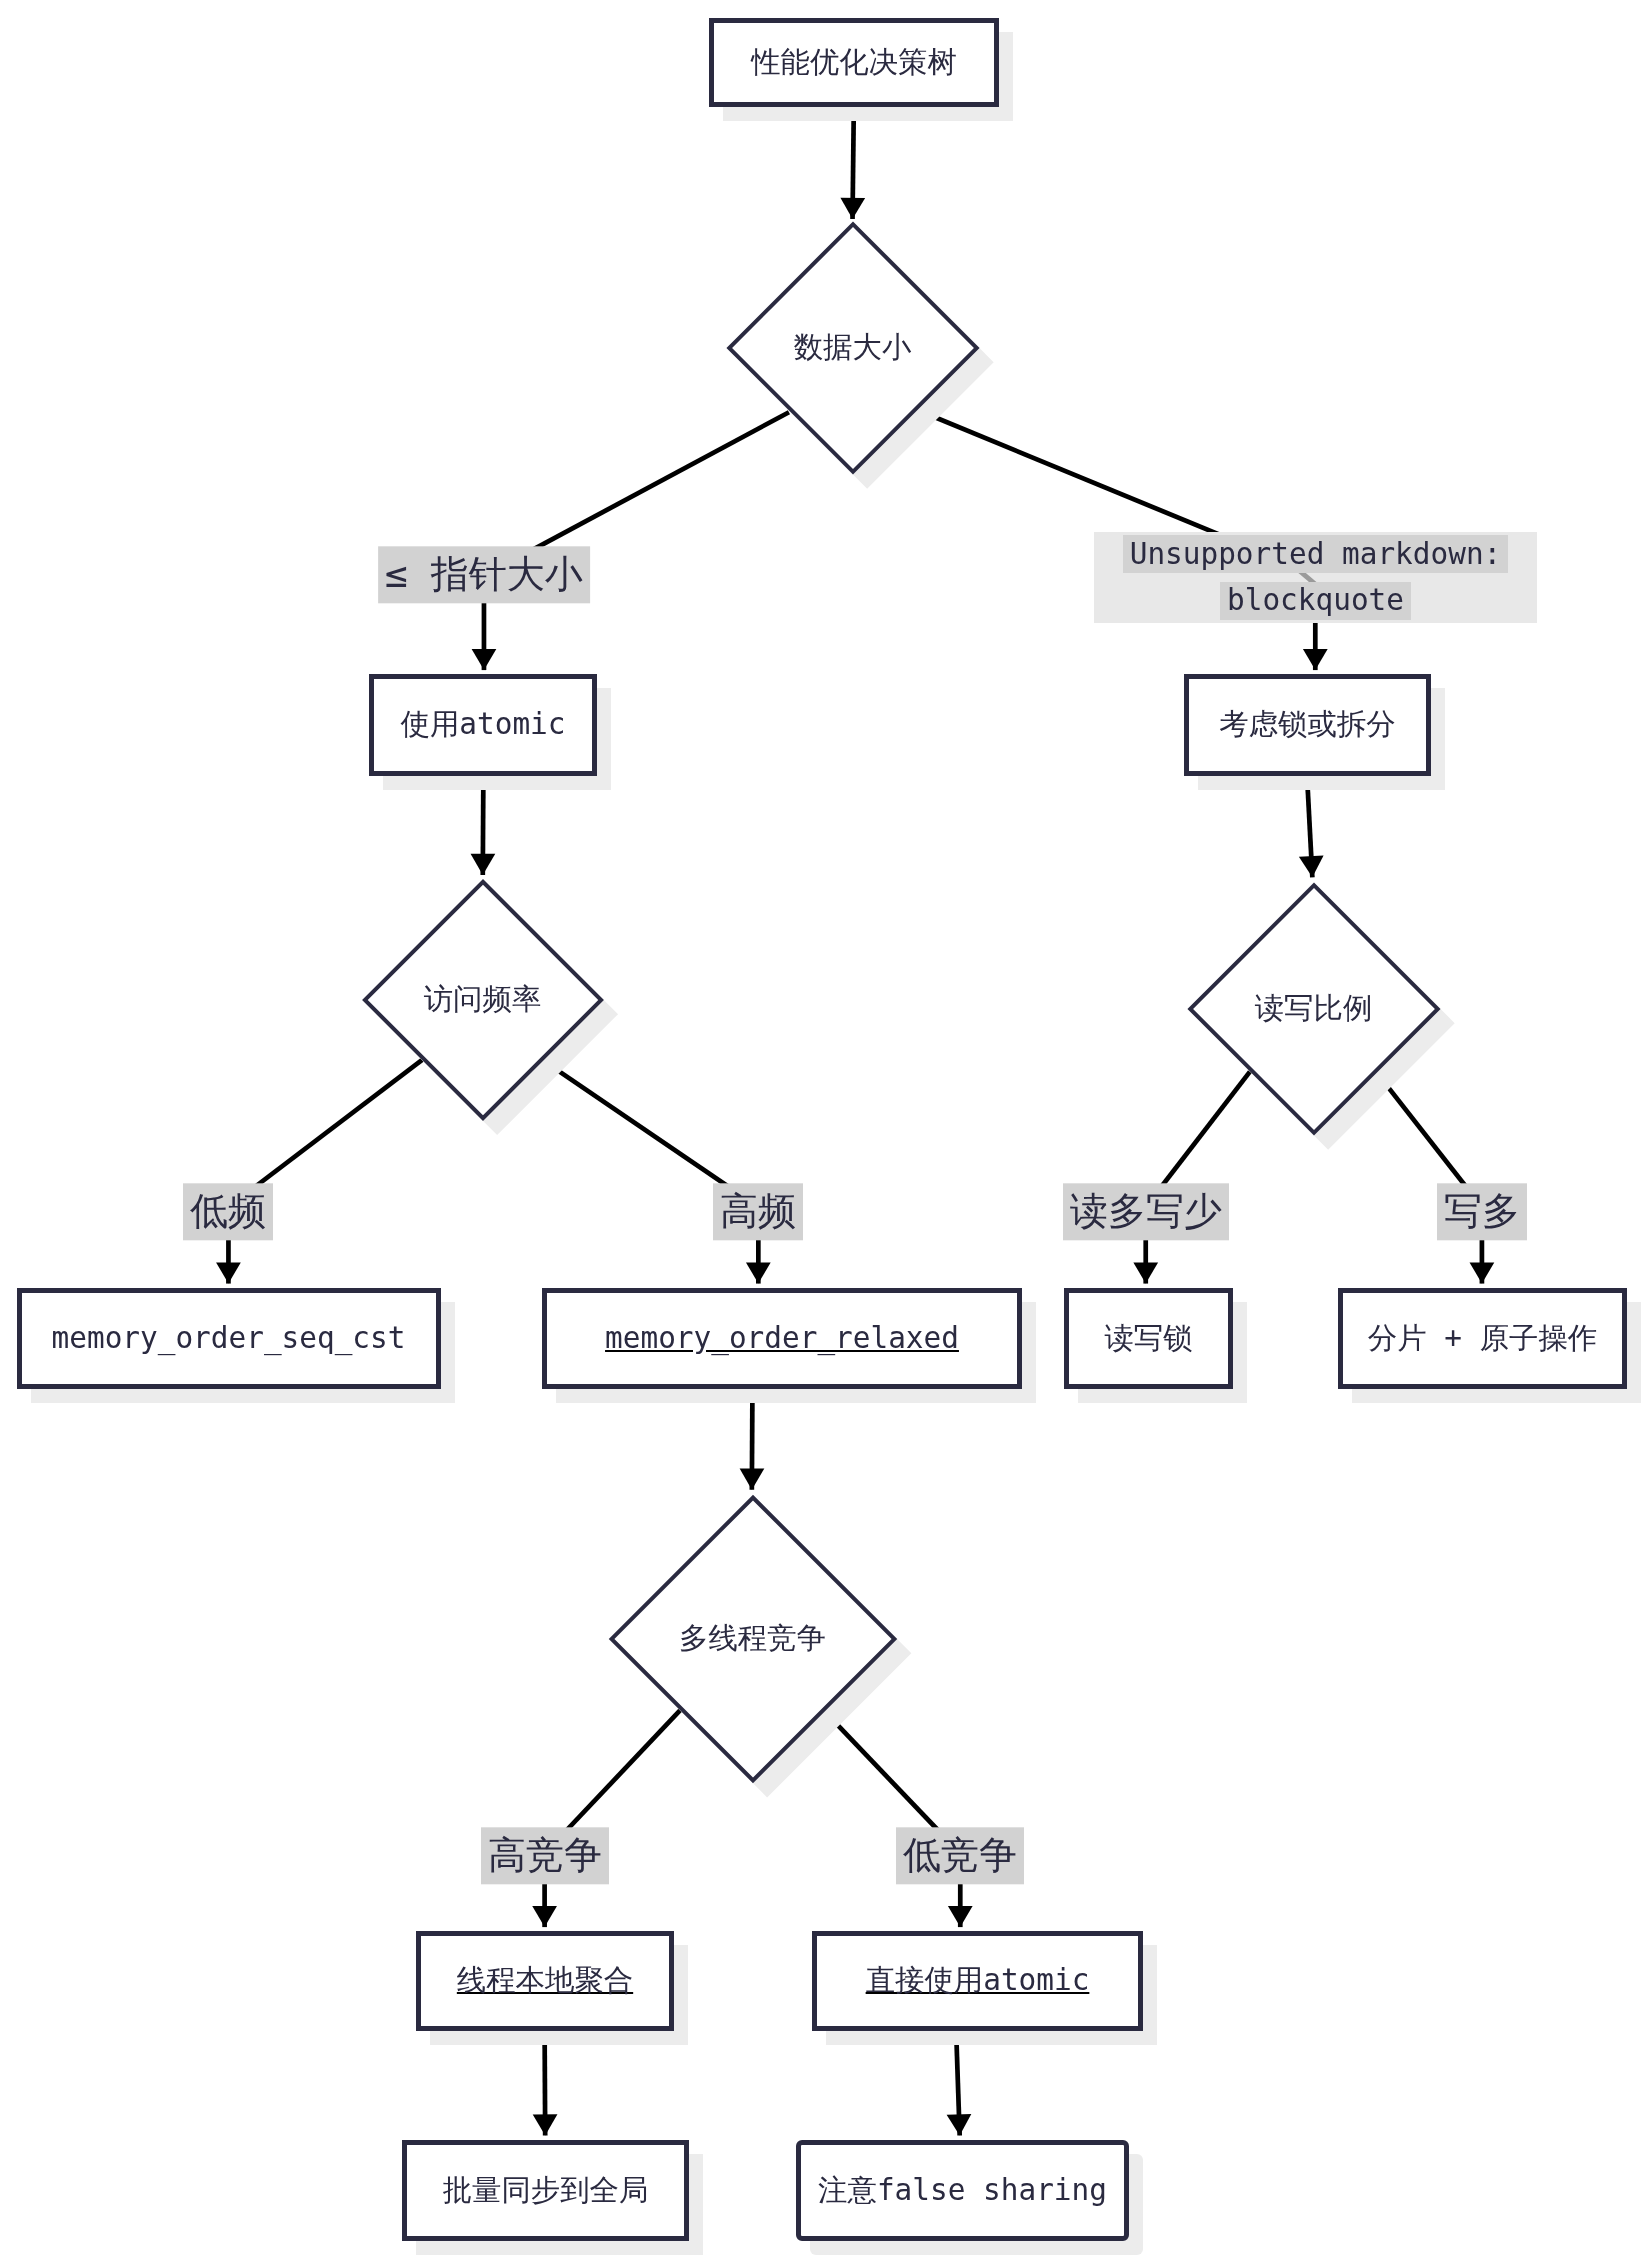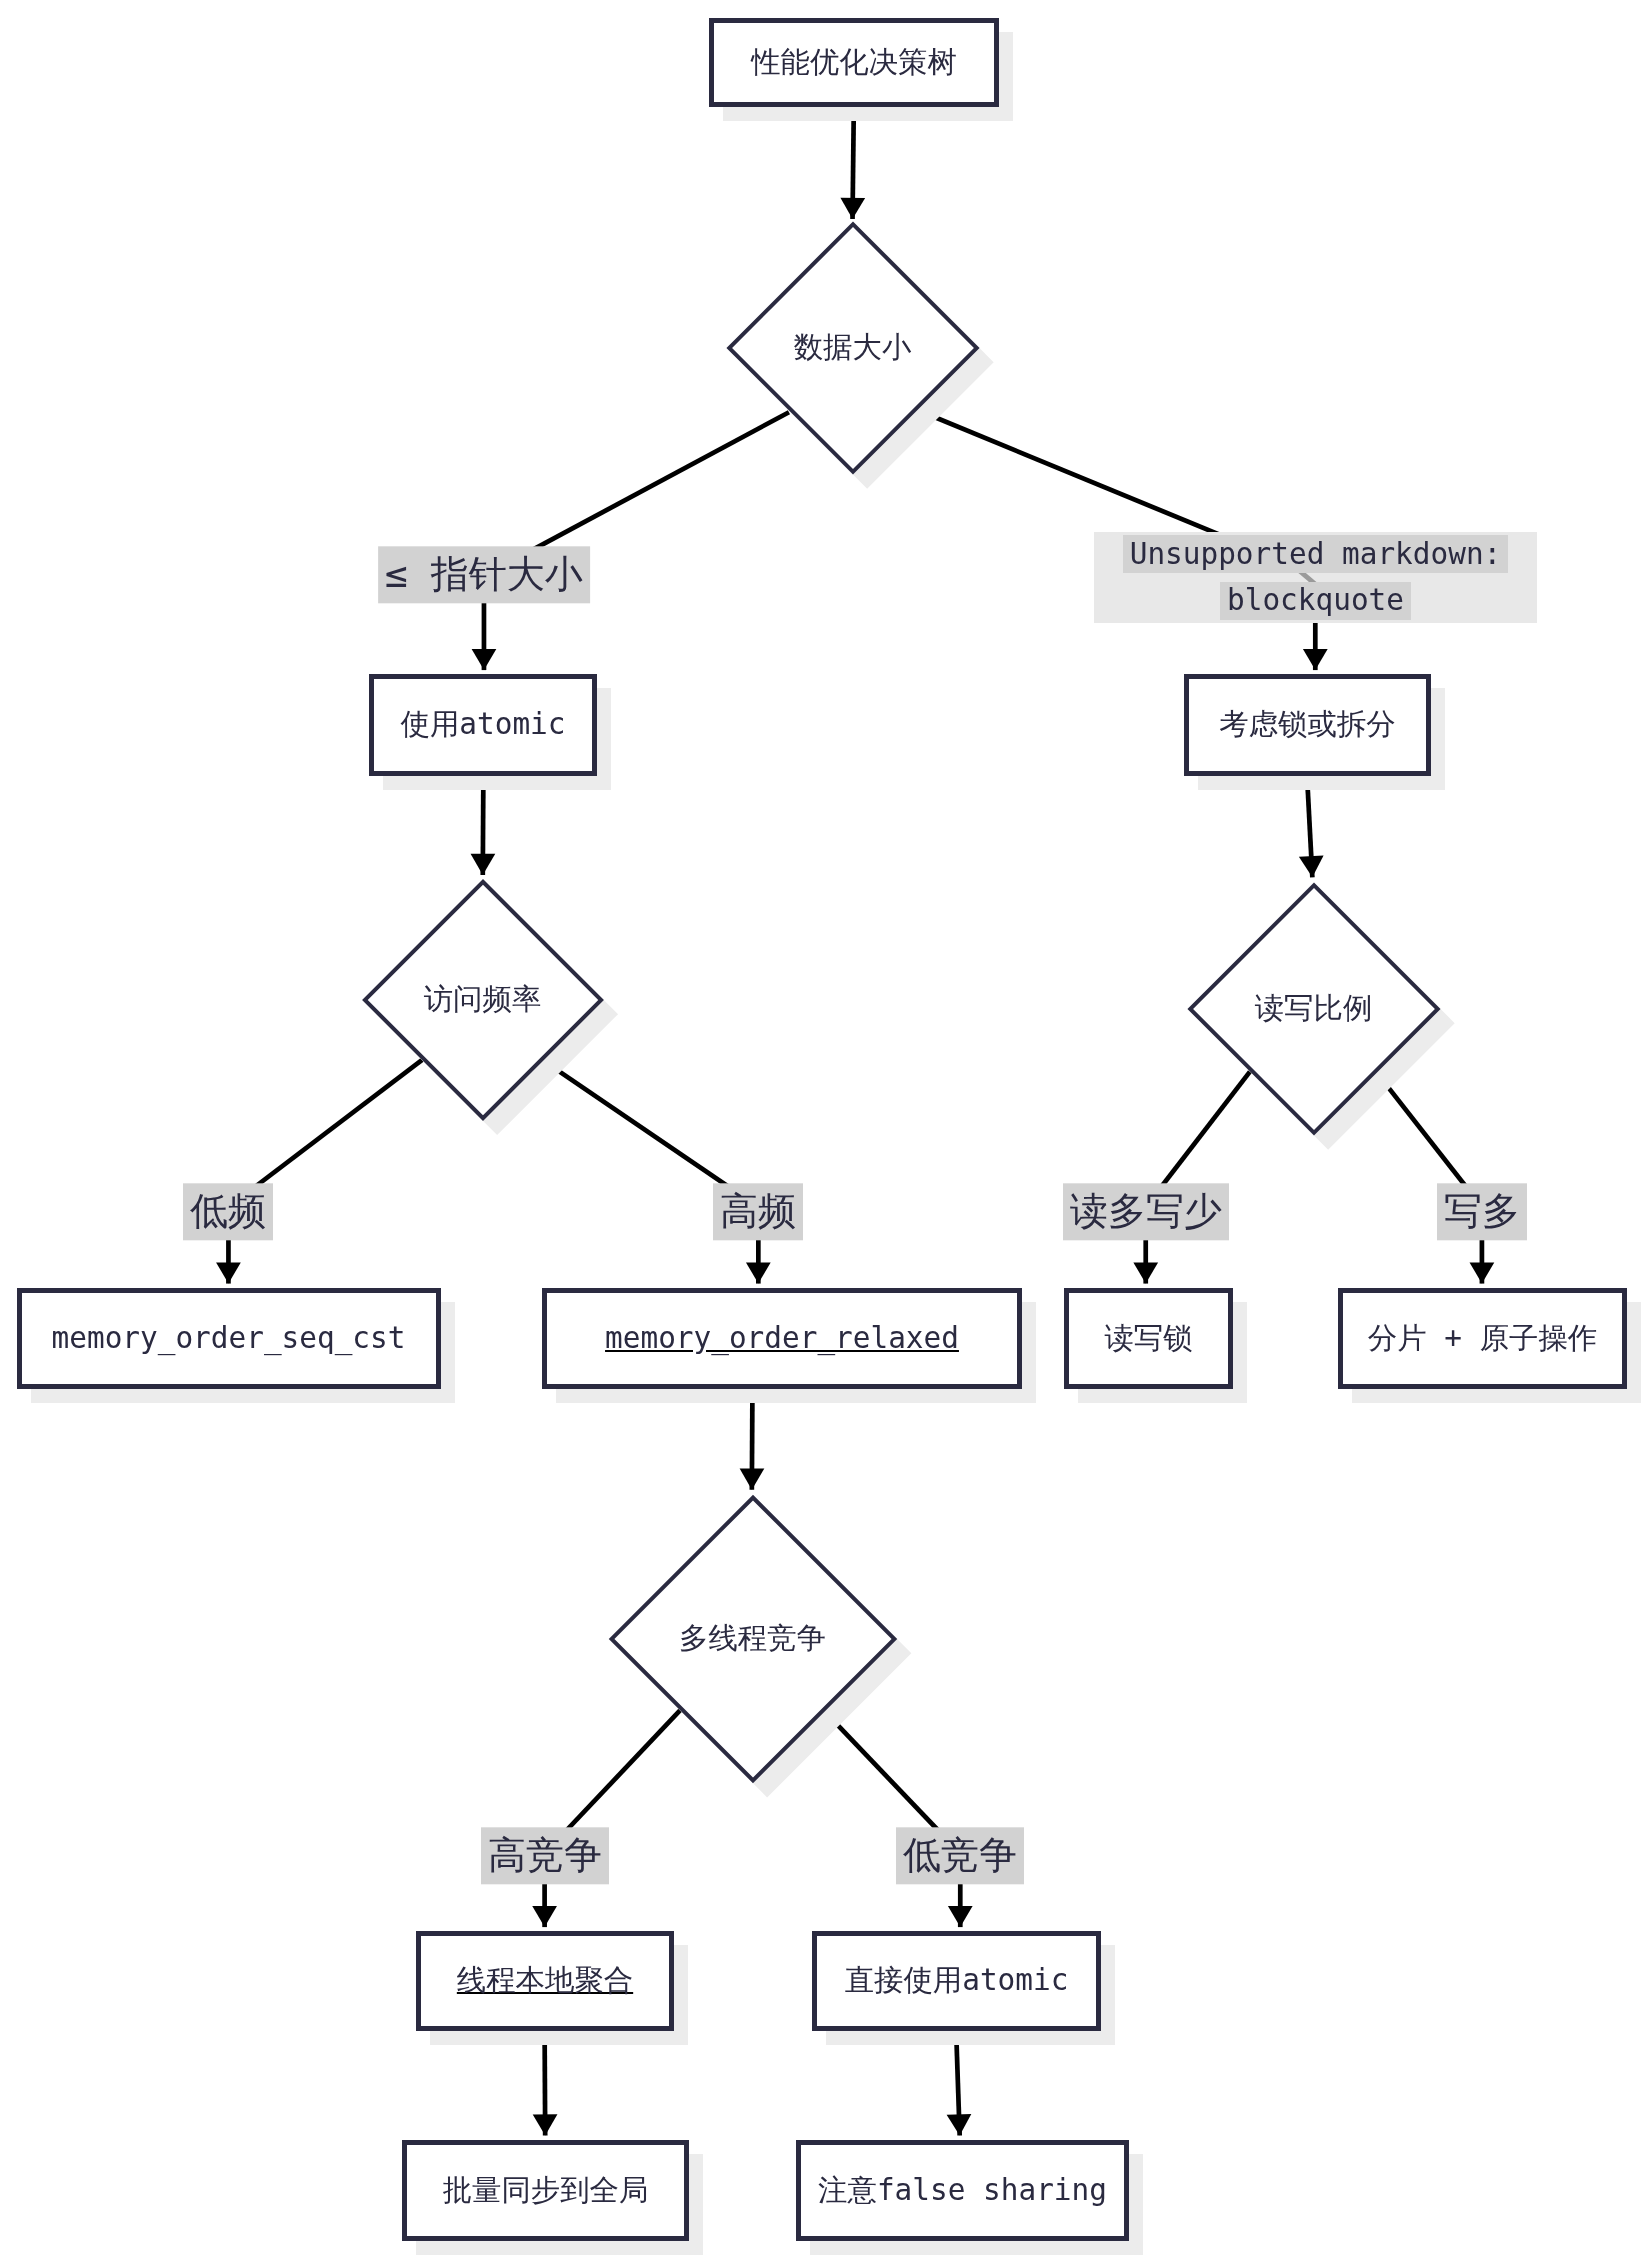--- a/index.html
+++ b/index.html
@@ -120,29 +120,29 @@
   </div>
 
   <div class="rect-node" style="left:1338px; top:1288px; width:289px; height:101px;">
     <span class="node-text">分片 + 原子操作</span>
   </div>
 
   <div class="rect-node" style="left:416px; top:1931px; width:258px; height:100px;text-decoration:underline;">
     <span class="node-text">线程本地聚合</span>
   </div>
 
-  <div class="rect-node" style="left:812px; top:1931px; width:289px; height:100px;">
+  <div class="rect-node" style="left:812px; top:1931px; width:331px; height:100px;text-decoration:underline;">
     <span class="node-text">直接使用atomic</span>
   </div>
 
   <div class="rect-node" style="left:402px; top:2140px; width:287px; height:101px;">
     <span class="node-text">批量同步到全局</span>
   </div>
 
-  <div class="rect-node" style="left:796px; top:2140px; width:333px; height:101px;">
+  <div class="rect-node" style="left:796px; top:2140px; width:333px; height:101px;border-radius:6px;">
     <span class="node-text">注意false sharing</span>
   </div>
 
   <div class="diamond" style="left:726px; top:221px; width:253px; height:253px;">
     <div class="diamond-shape" style="width:179px; height:179px;"></div>
     <span class="node-text">数据大小</span>
   </div>
 
   <div class="diamond" style="left:362px; top:879px; width:241px; height:241px;">
     <div class="diamond-shape" style="width:171px; height:171px;"></div>

